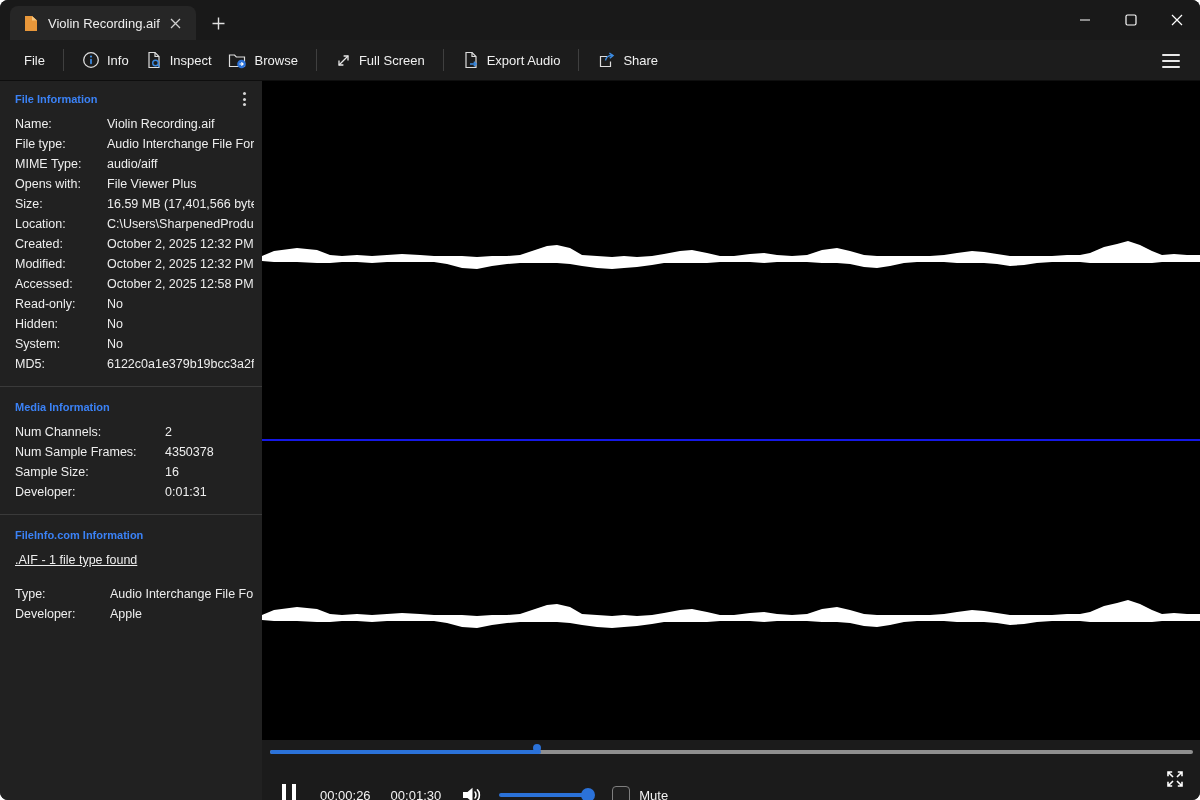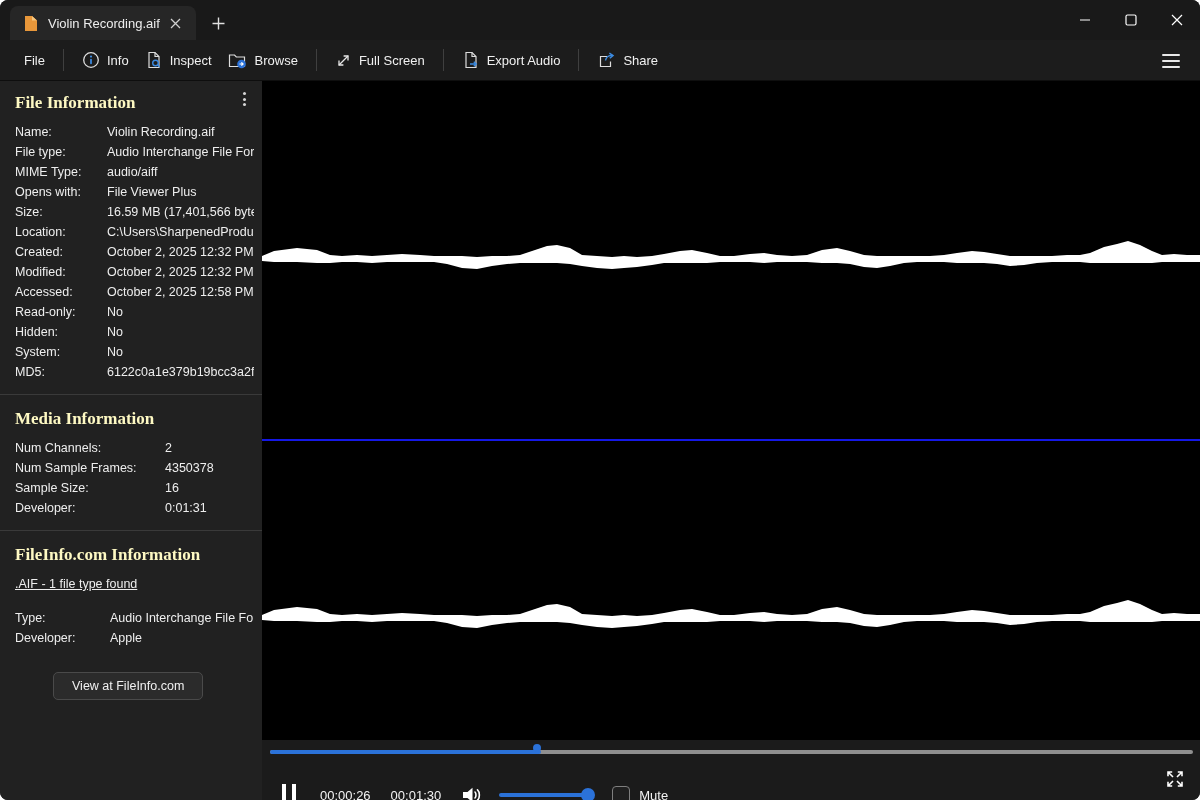--- a/index.html
+++ b/index.html
@@ -20,21 +20,21 @@
   .tb-item { display:flex; align-items:center; gap:7px; color:#f0f0f0; font-size:13px; padding:6px 8px; border-radius:4px; cursor:pointer; white-space:nowrap; }
   .tb-sep { width:1px; height:22px; background:#3f3f3f; margin:0 10px; }
   .hamburger { position:absolute; right:14px; top:8px; width:30px; height:26px; display:flex; flex-direction:column; justify-content:center; gap:4px; align-items:center; border-radius:4px; cursor:pointer; }
   .hamburger span { display:block; width:18px; height:1.7px; background:#e8e8e8; border-radius:1px; }
 
   
   .sidebar { position:absolute; left:0; top:81px; width:262px; height:719px; background:#212121; color:#eeeeee; font-size:12.5px; overflow:hidden; }
   .kebab { position:absolute; top:7px; right:8px; width:20px; height:22px; display:flex; flex-direction:column; align-items:center; justify-content:center; gap:2.6px; cursor:pointer; }
   .kebab i { width:3px; height:3px; border-radius:50%; background:#d6d6d6; }
   .section { padding:12px 8px 10px 15px; }
-  .section h3 { font-size:17px; color:#fef9c3; font-weight:bold; margin-bottom:9px;font-family:Liberation Serif, serif; }
+  .section h3 { font-size:11px; color:#3b82f6; font-weight:bold; margin-bottom:9px; }
   .info-row { display:grid; grid-template-columns:var(--lw) 1fr; line-height:20px; }
   .info-row .lbl { text-align:left; padding-right:5px; white-space:nowrap; }
   .info-row .val { white-space:nowrap; overflow:hidden; }
   .sec-file .info-row { --lw:92px; }
   .sec-media .info-row { --lw:150px; }
   .sec-fi .info-row { --lw:95px; }
   .divider { height:1px; background:#3a3a3a; margin:2px 0; }
   .fi-sub { line-height:20px; margin-bottom:14px;text-decoration:underline; }
   .fi-btn { display:block; margin:24px 0 0 38px; background:#2b2b2b; color:#f0f0f0; border:1px solid #4a4a4a; border-radius:5px; font-size:12.5px; font-family:inherit; padding:6px 18px; cursor:pointer; }
 
@@ -256,21 +256,20 @@
       <h3>FileInfo.com Information</h3>
       <div class="fi-sub">.AIF - 1 file type found</div>
       <div class="info-row">
           <span class="lbl">Type:</span>
           <span class="val">Audio Interchange File Format</span>
         </div>
       <div class="info-row">
           <span class="lbl">Developer:</span>
           <span class="val">Apple</span>
         </div>
-      <button class="fi-btn">View at FileInfo.com</button>
     </div>
   </div>
 
   <div class="wave-area">
     <svg id="wave-svg" viewBox="0 0 938 659" preserveAspectRatio="none">
       <path id="wave-ch1" fill="#ffffff" d="M0,175 L 12,170 L 35,167 L 55,169 L 68,174 L 80,175 L 95,174 L 110,175 L 125,174 L 140,173 L 158,174 L 172,175 L 185,175 L 200,175 L 215,176 L 230,175 L 245,175 L 258,174 L 270,170 L 285,165 L 295,164 L 308,167 L 320,174 L 335,175 L 350,176 L 362,175 L 375,176 L 390,175 L 402,173 L 418,170 L 430,169 L 445,172 L 458,175 L 472,175 L 488,173 L 502,172 L 515,174 L 530,175 L 545,174 L 560,169 L 575,167 L 588,170 L 602,174 L 615,175 L 628,175 L 642,175 L 655,175 L 668,175 L 682,174 L 695,172 L 710,170 L 722,171 L 735,173 L 748,175 L 762,175 L 775,175 L 790,175 L 805,174 L 818,174 L 828,172 L 842,166 L 855,163 L 866,160 L 878,164 L 890,170 L 900,174 L 912,173 L 925,174 L 938,174 L 938,181 L 925,181 L 912,181 L 900,181 L 890,182 L 878,182 L 866,182 L 855,182 L 842,182 L 828,182 L 818,181 L 805,181 L 790,181 L 775,182 L 762,184 L 748,185 L 735,183 L 722,182 L 710,182 L 695,182 L 682,181 L 668,181 L 655,181 L 642,182 L 628,185 L 615,187 L 602,186 L 588,183 L 575,182 L 560,182 L 545,181 L 530,181 L 515,181 L 502,182 L 488,181 L 472,181 L 458,181 L 445,182 L 430,182 L 418,182 L 402,182 L 390,184 L 375,186 L 362,187 L 350,188 L 335,187 L 320,185 L 308,183 L 295,182 L 285,182 L 270,182 L 258,182 L 245,183 L 230,185 L 215,188 L 200,187 L 185,183 L 172,181 L 158,181 L 140,181 L 125,181 L 110,182 L 95,181 L 80,181 L 68,182 L 55,182 L 35,181 L 12,181 L 0,180 Z"></path>
       <path id="wave-ch2" fill="#ffffff" d="M0,534 L 12,529 L 35,526 L 55,528 L 68,533 L 80,534 L 95,533 L 110,534 L 125,533 L 140,532 L 158,533 L 172,534 L 185,534 L 200,534 L 215,535 L 230,534 L 245,534 L 258,533 L 270,529 L 285,524 L 295,523 L 308,526 L 320,533 L 335,534 L 350,535 L 362,534 L 375,535 L 390,534 L 402,532 L 418,529 L 430,528 L 445,531 L 458,534 L 472,534 L 488,532 L 502,531 L 515,533 L 530,534 L 545,533 L 560,528 L 575,526 L 588,529 L 602,533 L 615,534 L 628,534 L 642,534 L 655,534 L 668,534 L 682,533 L 695,531 L 710,529 L 722,530 L 735,532 L 748,534 L 762,534 L 775,534 L 790,534 L 805,533 L 818,533 L 828,531 L 842,525 L 855,522 L 866,519 L 878,523 L 890,529 L 900,533 L 912,532 L 925,533 L 938,533 L 938,540 L 925,540 L 912,540 L 900,540 L 890,541 L 878,541 L 866,541 L 855,541 L 842,541 L 828,541 L 818,540 L 805,540 L 790,540 L 775,541 L 762,543 L 748,544 L 735,542 L 722,541 L 710,541 L 695,541 L 682,540 L 668,540 L 655,540 L 642,541 L 628,544 L 615,546 L 602,545 L 588,542 L 575,541 L 560,541 L 545,540 L 530,540 L 515,540 L 502,541 L 488,540 L 472,540 L 458,540 L 445,541 L 430,541 L 418,541 L 402,541 L 390,543 L 375,545 L 362,546 L 350,547 L 335,546 L 320,544 L 308,542 L 295,541 L 285,541 L 270,541 L 258,541 L 245,542 L 230,544 L 215,547 L 200,546 L 185,542 L 172,540 L 158,540 L 140,540 L 125,540 L 110,541 L 95,540 L 80,540 L 68,541 L 55,541 L 35,540 L 12,540 L 0,539 Z"></path>
       <rect id="wave-divider" x="0" width="938" height="2" fill="#1518e6" y="358"></rect>
     </svg>
   </div>

